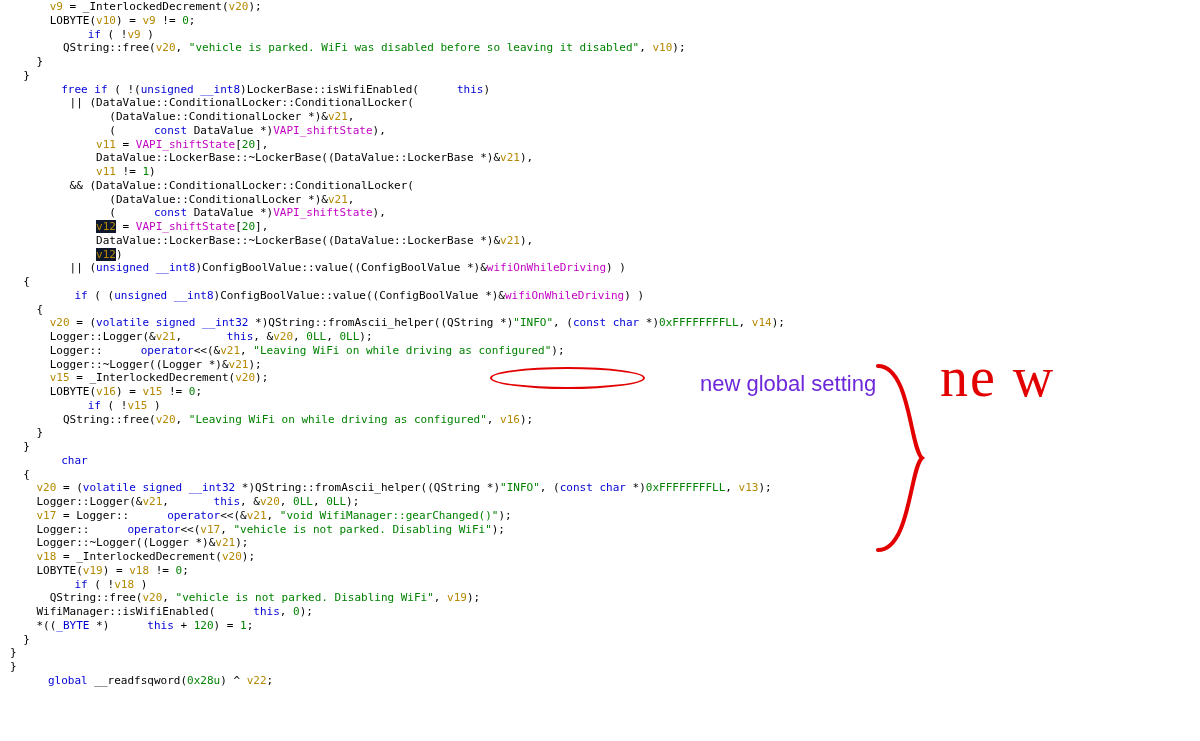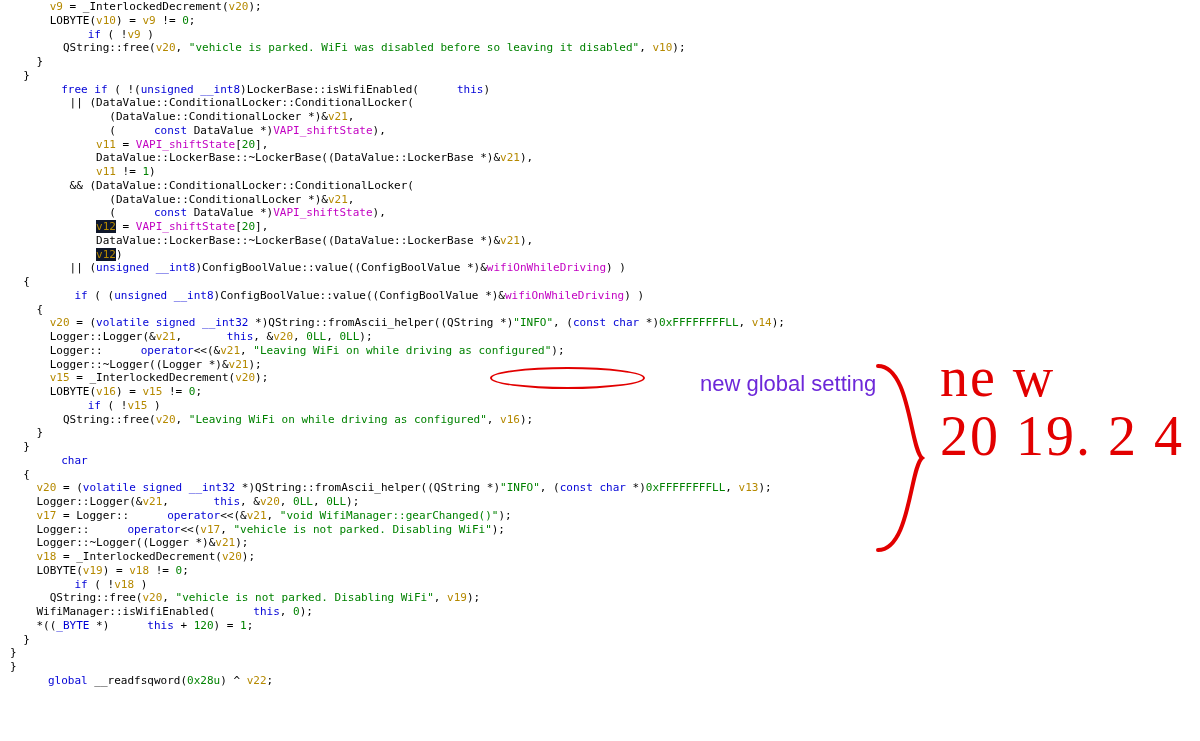--- a/index.html
+++ b/index.html
@@ -122,14 +122,13 @@
 <div class="ann-label">new global setting</div>
 
 <div class="ann-brace">
   <svg viewBox="0 0 60 200">
     <path d="M 8 8 C 40 8, 40 90, 52 100 C 40 110, 40 192, 8 192" stroke="#e20000" stroke-width="4" fill="none" stroke-linecap="round"></path>
   </svg>
 </div>
 
 <div class="ann-hand">
   <div>ne w</div>
-  <div>20 19. 2 4</div>
 </div>
 
 </body></html>

